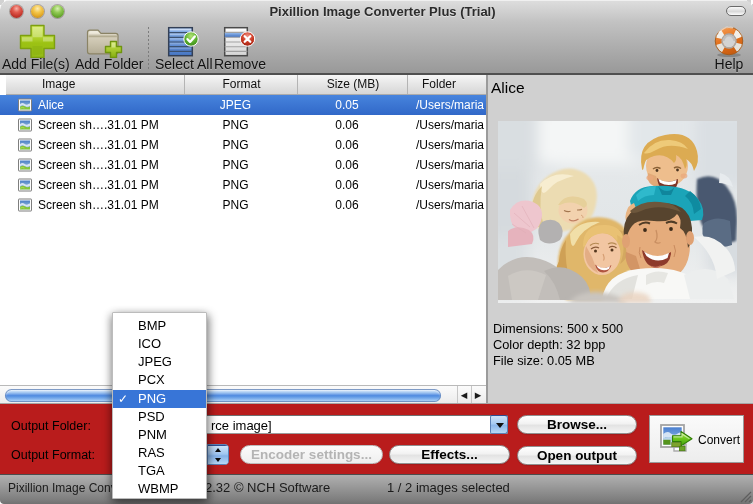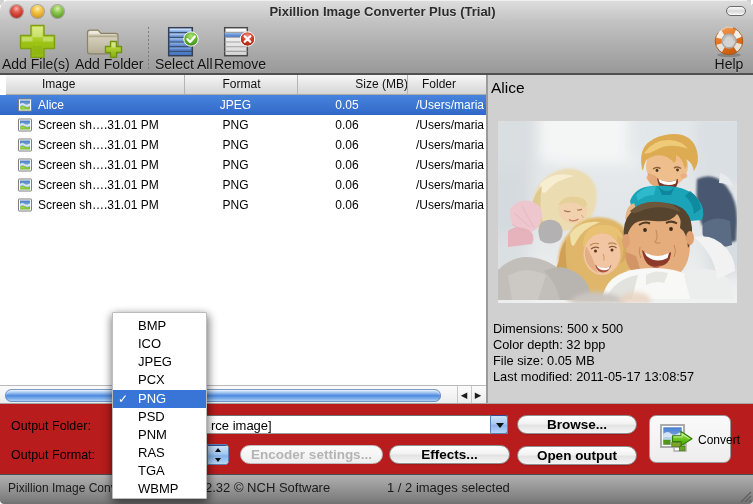--- a/index.html
+++ b/index.html
@@ -60,21 +60,21 @@
 .combo .cap:after{content:"";position:absolute;left:5px;top:7px;border:4px solid transparent;border-top:5px solid #111;}
 .pill{position:absolute;height:19px;border-radius:10px;background:linear-gradient(180deg,#ffffff,#f2f2f2 45%,#e3e3e3 55%,#f4f4f4);
   border:1px solid #909090;font-size:13.5px;font-weight:bold;text-align:center;color:#000;line-height:17px;
   box-shadow:0 1px 1px rgba(0,0,0,.12);}
 .pill.disabled{border-color:#bdbdbd;color:#b4b4b4;box-shadow:none;background:linear-gradient(180deg,#fbfbfb,#efefef);}
 .popupcap{position:absolute;left:207px;top:40px;width:22px;height:21px;background:#f5f5f5;border:1px solid #5b80b4;border-radius:0 4px 4px 0;overflow:hidden;}
 .popupcap .blue{position:absolute;left:0;top:0;right:0;bottom:0;
   background:linear-gradient(180deg,#cde2f7 0%,#a0c6f1 45%,#84b1e8 55%,#b7d8f6 100%);border-top:1px solid #2d4f94;}
 .popupcap .up{position:absolute;left:7px;top:0;border:3.5px solid transparent;border-bottom:4.5px solid #0a0a0a;}
 .popupcap .dn{position:absolute;left:7px;top:13px;border:3.5px solid transparent;border-top:4.5px solid #0a0a0a;}
-.convert-btn{position:absolute;left:649px;top:11px;width:82px;height:48px;border:1px solid #9a9a9a;border-radius:7px;
+.convert-btn{position:absolute;left:649px;top:11px;width:95px;height:48px;border:1px solid #9a9a9a;border-radius:0;
   background:linear-gradient(180deg,#fafafa,#ededed);box-shadow:inset 0 1px 0 #fff;}
 .convert-btn .ctext{position:absolute;left:48px;top:17px;font-size:12px;color:#000;}
 
 .status{position:absolute;left:0;top:474px;width:753px;height:30px;
   background:linear-gradient(180deg,#b0b0b0 0%,#999999 40%,#7e7e7e 85%,#717171 100%);
   border-top:1px solid #4c4c4c;border-radius:0 0 4px 4px;}
 .status .txt{position:absolute;top:5px;font-size:13px;color:#1b1b1b;}
 
 .menu{position:absolute;left:112px;top:312px;width:95px;height:187px;background:#fff;
   border:1px solid #bcbcbc;border-radius:1px;box-shadow:2px 3px 10px rgba(0,0,0,.45),-2px 3px 8px rgba(0,0,0,.25);padding-top:4px;overflow:hidden;}
@@ -221,21 +221,21 @@
 <path d="M13 8.3 a13.8 13.8 0 0 1 13.5 -4.6" stroke="rgba(255,255,255,0.6)" stroke-width="1.5" fill="none" stroke-linecap="round"></path>
 </svg>
       </div>
     <div class="lbl">Help</div>
   </div>
 
   <div class="table-pane">
     <div class="thead">
       <div class="th" style="left:0;width:179px;padding-left:36px;"><span>Image</span><span class="sep"></span></div>
       <div class="th" style="left:179px;width:113px;text-align:center;"><span>Format</span><span class="sep"></span></div>
-      <div class="th" style="left:292px;width:110px;text-align:right;"><span>Size (MB)</span><span class="sep"></span></div>
+      <div class="th" style="left:292px;width:110px;text-align:center;"><span>Size (MB)</span><span class="sep"></span></div>
       <div class="th" style="left:402px;width:84px;padding-left:14px;"><span>Folder</span></div>
     </div>
     <div id="rows">
         <div class="trow sel" style="top: 20px;">
           <span class="rowicon"><svg width="14" height="14" viewBox="0 0 14 14">
 <defs>
                 <linearGradient id="risky" x1="0" y1="0" x2="0" y2="1">
 <stop offset="0" stop-color="#4a7fc4"></stop>
                   <stop offset="1" stop-color="#b4d2ea"></stop>
                 </linearGradient>
@@ -488,21 +488,20 @@
 
 <g>
 <path d="M70 182 q12 -13 32 -11 q18 2 28 11z" fill="#c9c5c0" filter="url(#fb2)"></path>
 <path d="M124 174 q12 -6 26 0 l4 8 h-34z" fill="#e9d2be" filter="url(#fb2)" opacity="0.8"></path>
 </g>
 </svg></div>
     <div class="pv-meta">
       <div>Dimensions: 500 x 500</div>
       <div>Color depth: 32 bpp</div>
       <div>File size: 0.05 MB</div>
-      <div>Last modified: 2011-05-17 13:08:57</div>
     </div>
   </div>
 
   <div class="bottom">
     <div class="flabel" style="left:11px;top:15px;">Output Folder:</div>
     <div class="combo">
       <span style="position:absolute;left:95px;top:1px;">rce image]</span>
       <span class="cap"></span>
     </div>
     <div class="pill" style="left:517px;top:11px;width:120px;">Browse...</div>

